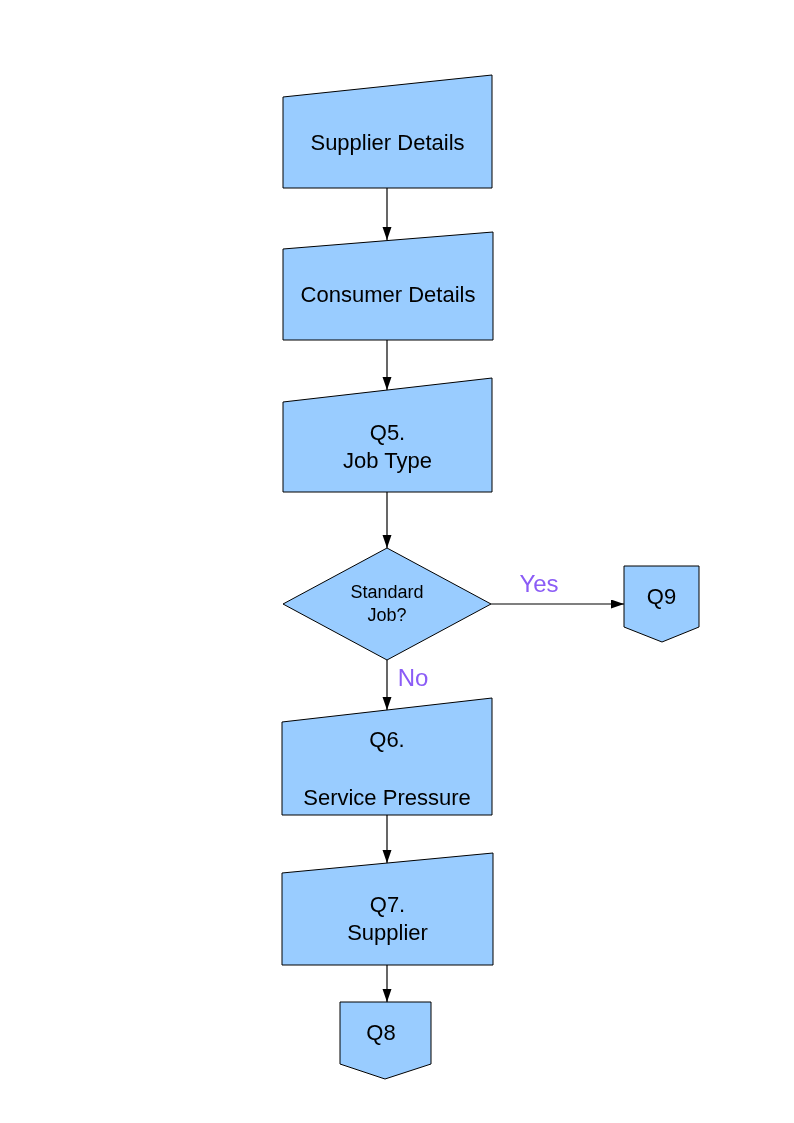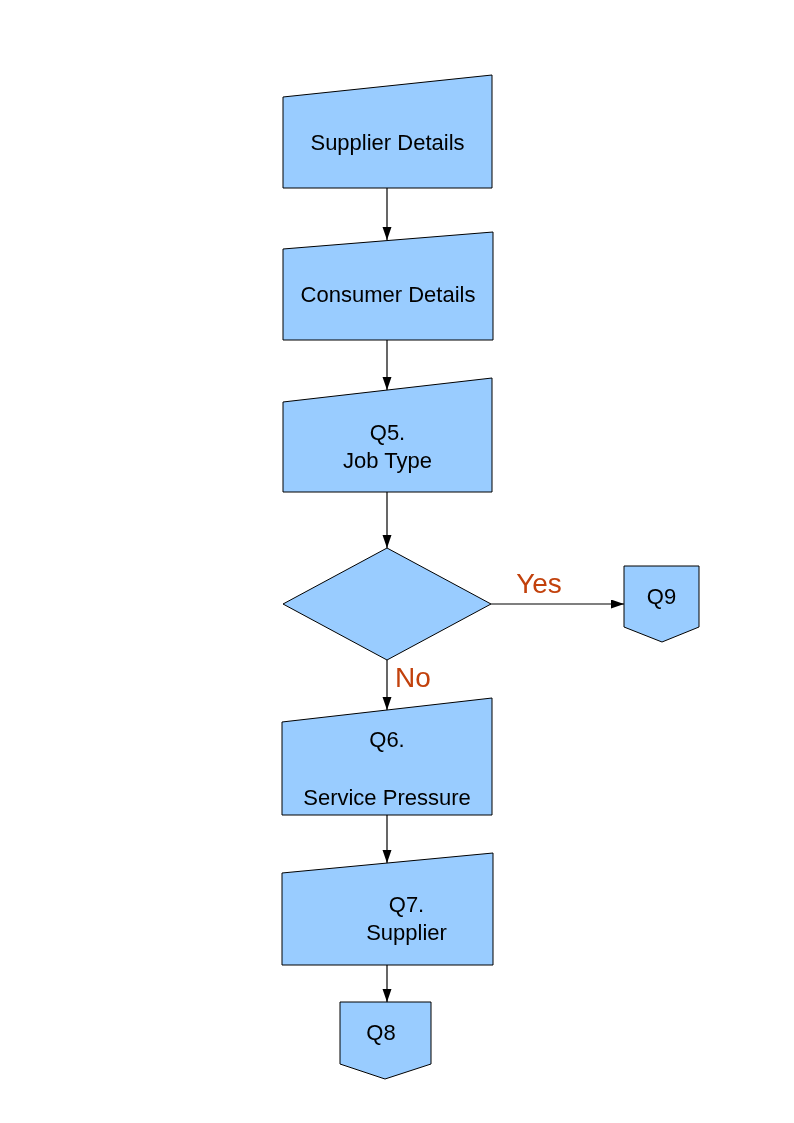--- a/index.html
+++ b/index.html
@@ -45,22 +45,22 @@
     white-space: nowrap;
     pointer-events: none;
   }
   .node-label.decision {
     font-size: 18px;
     line-height: 23px;
   }
   .edge-label {
     position: absolute;
     text-align: center;
-    color: #c2410c;
-    font-size: 28px;
+    color: #8b5cf6;
+    font-size: 24px;
     line-height: 26px;
     white-space: nowrap;
     pointer-events: none;
   }
 </style>
 </head>
 <body>
 
 <div class="page">
 
@@ -95,31 +95,35 @@
 
   <div class="node-label" style="left:283px; top:249px; width:210px; height:91px;">
     <span>Consumer Details</span>
   </div>
 
   <div class="node-label" style="left:283px; top:402px; width:209px; height:90px;">
     <span>Q5.</span>
     <span>Job Type</span>
   </div>
 
+  <div class="node-label decision" style="left:283px; top:548px; width:208px; height:112px;">
+    <span>Standard</span>
+    <span>Job?</span>
+  </div>
 
   <div class="node-label" style="left:624px; top:566px; width:75px; height:61px;">
     <span>Q9</span>
   </div>
 
   <div class="node-label" style="left:282px; top:722px; width:210px; height:93px;gap:30px;">
     <span>Q6.</span>
     <span>Service Pressure</span>
   </div>
 
-  <div class="node-label" style="left:282px; top:873px; width:211px; height:92px;margin-left:19px;">
+  <div class="node-label" style="left:282px; top:873px; width:211px; height:92px;">
     <span>Q7.</span>
     <span>Supplier</span>
   </div>
 
   <div class="node-label" style="left:340px; top:1002px; width:82px; height:62px;">
     <span>Q8</span>
   </div>
 
   <div class="edge-label" style="left:509px; top:571px; width:60px;">Yes</div>
   <div class="edge-label" style="left:383px; top:665px; width:60px;">No</div>

